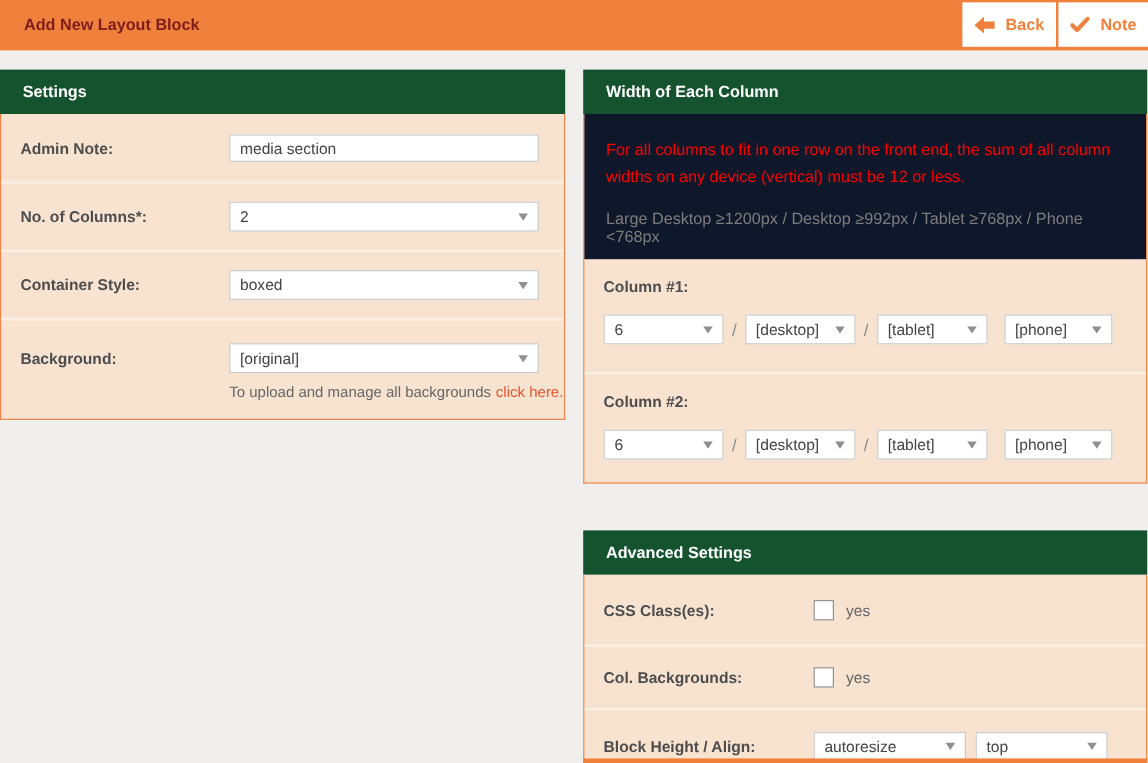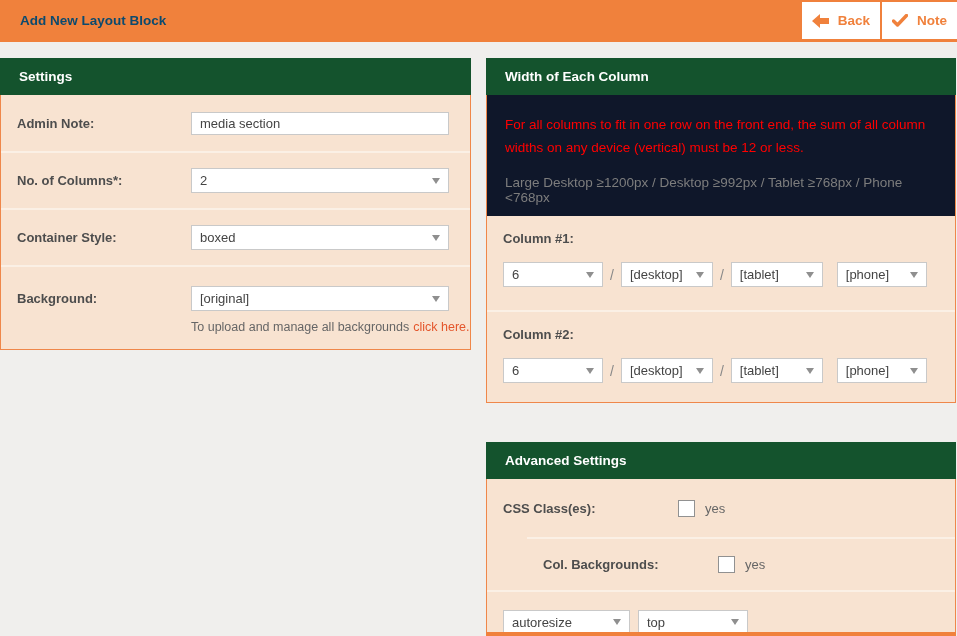--- a/index.html
+++ b/index.html
@@ -5,21 +5,21 @@
   * { margin:0; padding:0; box-sizing:border-box; }
   html,body { width:957px; height:636px; }
   body {
     position:relative; overflow:hidden;
     background:#f0efed;
     font-family:"Liberation Sans", sans-serif;
     font-size:13px; color:#4d4d4d;
   }
   
   .topbar { position:absolute; left:0; top:0; width:957px; height:42px; background:#f0813c; }
-  .topbar-title { position:absolute; left:20px; top:0; line-height:42px; color:#0c4a6e; font-weight:bold; font-size:13.5px; }
+  .topbar-title { position:absolute; left:20px; top:0; line-height:42px; color:#7f1d1d; font-weight:bold; font-size:13.5px; }
   .tb-btn { position:absolute; top:2px; height:37px; background:#fff; display:flex; align-items:center; justify-content:center; gap:9px; color:#f0813c; font-weight:bold; font-size:13.5px; cursor:pointer; }
   .tb-btn-back { left:802px; width:78px; }
   .tb-btn-save { left:882px; width:75px; }
   
   .panel { position:absolute; }
   .panel-h { height:37px; background:#14532d; color:#fff; font-weight:bold; font-size:13.5px; line-height:37px; padding-left:19px; }
   .panel-b { background:#f8e3d1; border:1px solid #ef874a; border-top:none; }
   .frow { display:flex; align-items:center; padding-left:16px; }
   .frow + .frow { border-top:2px solid #fbf0e5; }
   .flabel { width:174px; flex-shrink:0; font-weight:bold; color:#4d4d4d; font-size:13px; }
@@ -53,21 +53,21 @@
   .selline { display:flex; align-items:center; margin-top:16px; }
   .sel-lg { width:100px; }
   .sel-dev { width:92px; }
   .sel-tab { width:92px; }
   .sel-ph { width:90px; margin-left:14px; }
   .slash { color:#888; font-size:14px; margin:0 7px; }
   
   .p-adv { left:486px; top:442px; width:470px; }
   .p-adv .panel-b { height:173px; border-bottom:none; }
   .row-css { height:58px; }
-  .row-colbg { height:53px;margin-left:40px; }
+  .row-colbg { height:53px; }
   .row-block { height:62px; }
   .sel-auto { width:127px; }
   .sel-top { width:110px; margin-left:8px; }
   .next-strip { position:absolute; left:486px; top:632px; width:470px; height:4px; background:#f0813c; }
 </style>
 </head>
 <body>
 
 <div class="topbar">
   <div class="topbar-title">Add New Layout Block</div>
@@ -200,20 +200,21 @@
       <div class="cb-label">yes</div>
     </div>
 
     <div class="frow row-colbg">
       <div class="flabel" style="width:175px;">Col. Backgrounds:</div>
       <div class="checkbox"></div>
       <div class="cb-label">yes</div>
     </div>
 
     <div class="frow row-block">
+      <div class="flabel" style="width:175px;">Block Height / Align:</div>
       <div class="sel sel-auto">
         <span>autoresize</span>
         <span class="caret"></span>
       </div>
       <div class="sel sel-top">
         <span>top</span>
         <span class="caret"></span>
       </div>
     </div>
 

